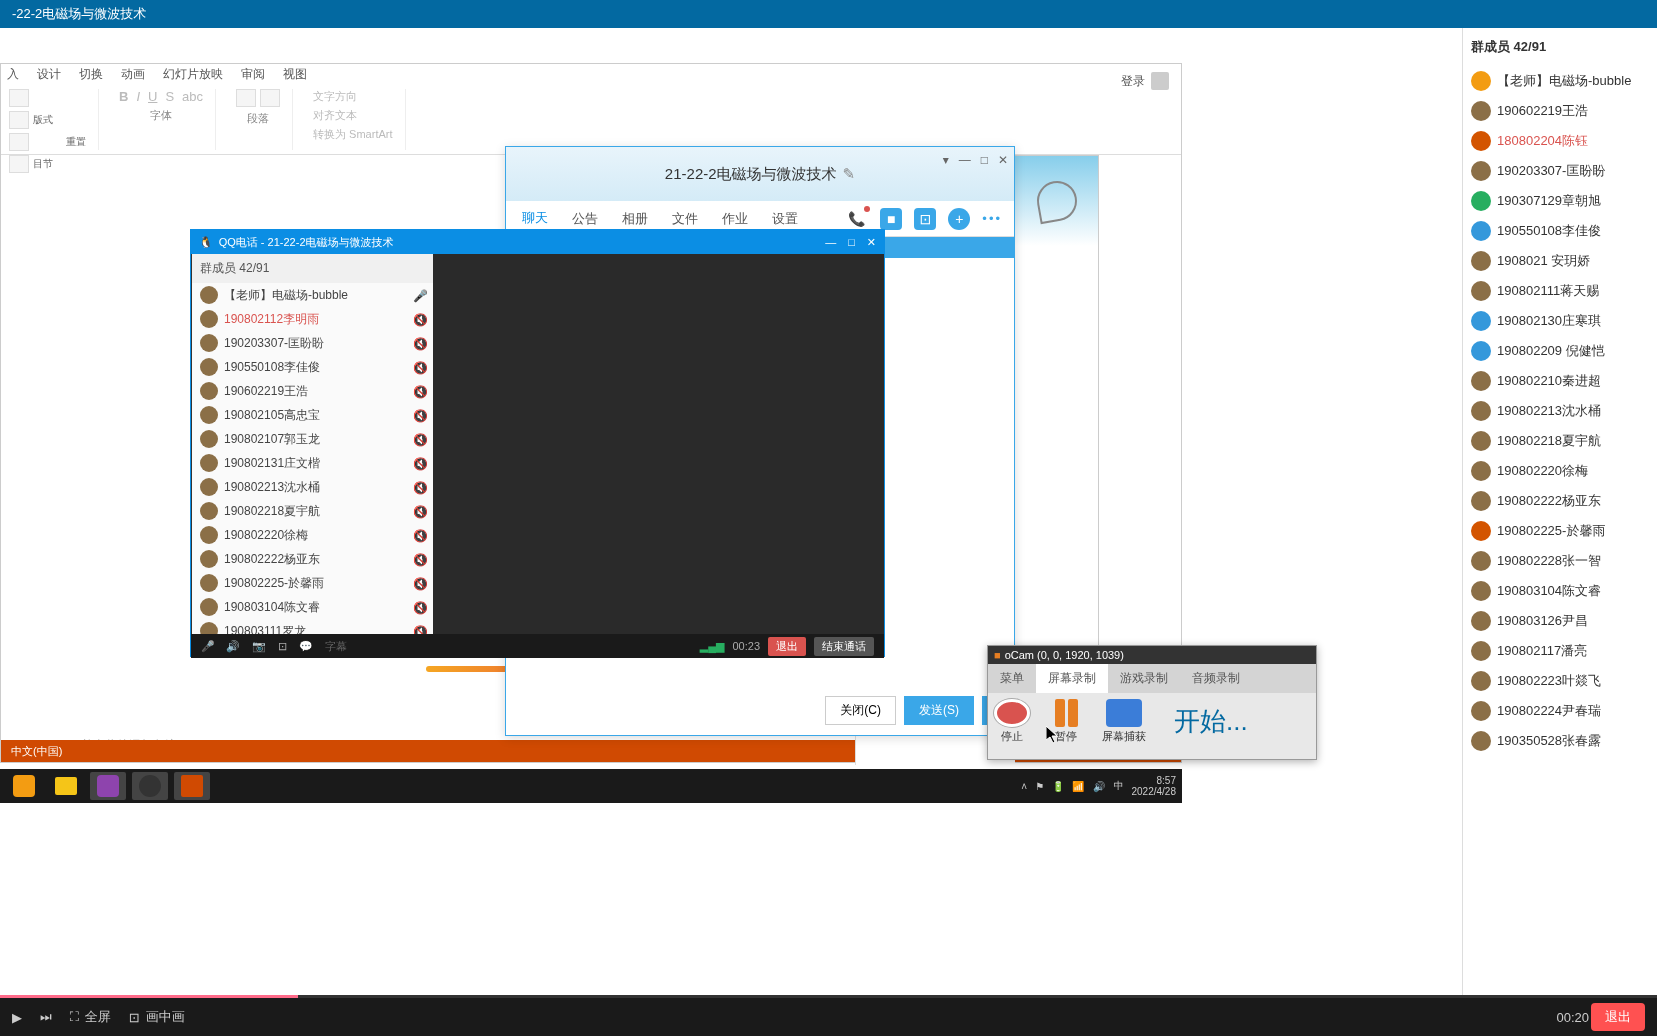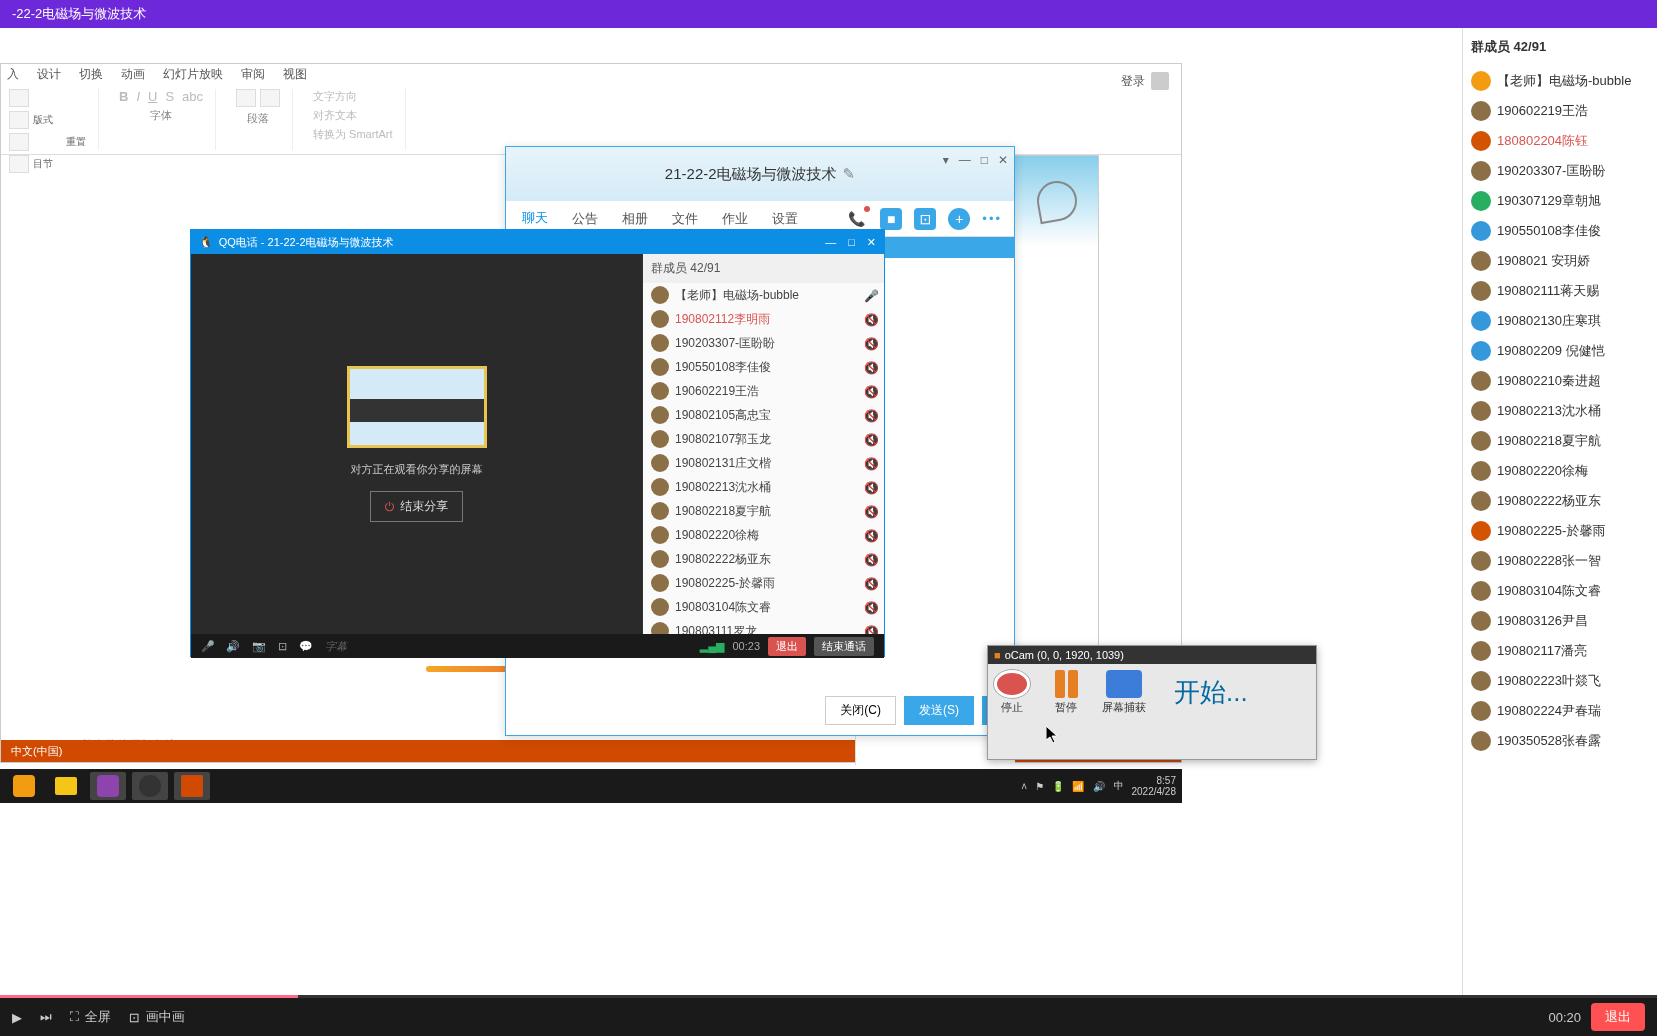--- a/index.html
+++ b/index.html
@@ -1,19 +1,19 @@
 <!DOCTYPE html>
 <html><head>
 <meta charset="utf-8">
 <style>
 * { margin: 0; padding: 0; box-sizing: border-box; font-family: "Microsoft YaHei", Arial, sans-serif; }
 body { background: #f0f0f0; width: 1657px; height: 1036px; overflow: hidden; position: relative; }
 
 
-.top-bar { background: #6d28d9; color: #fff; height: 28px; display: flex; align-items: center; padding: 0 12px; font-size: 13px; }
+.top-bar { background: #0369a1; color: #fff; height: 28px; display: flex; align-items: center; padding: 0 12px; font-size: 13px; }
 
 
 .right-panel { position: absolute; right: 0; top: 28px; width: 195px; background: #fff; border-left: 1px solid #ddd; height: calc(100% - 28px); display: flex; flex-direction: column; }
 .right-panel-header { font-size: 13px; font-weight: bold; padding: 10px 8px; color: #333; }
 .member-list { flex: 1; overflow-y: auto; }
 .member-item { display: flex; align-items: center; padding: 5px 8px; font-size: 13px; color: #333; cursor: pointer; }
 .member-avatar { width: 20px; height: 20px; border-radius: 50%; background: #8b6f47; margin-right: 6px; flex-shrink: 0; }
 .member-avatar.teacher { background: #f39c12; }
 .member-avatar.red { background: #d35400; }
 .member-avatar.blue { background: #3498db; }
@@ -113,21 +113,21 @@
 .task-item { width: 36px; height: 28px; display: flex; align-items: center; justify-content: center; border-radius: 2px; }
 .task-item.active { background: #444; }
 .tray { margin-left: auto; display: flex; align-items: center; gap: 8px; color: #ccc; font-size: 10px; }
 .tray-time { text-align: right; line-height: 1.1; }
 
 
 .player-bar { position: absolute; bottom: 0; left: 0; right: 0; height: 38px; background: #1a1a1a; display: flex; align-items: center; padding: 0 12px; gap: 18px; color: #ccc; font-size: 13px; }
 .player-progress { position: absolute; bottom: 38px; left: 0; right: 0; height: 3px; background: #333; }
 .player-progress-fill { height: 100%; width: 18%; background: #ff6b8a; }
 .player-btn { display: flex; align-items: center; gap: 6px; cursor: pointer; }
-.player-right { margin-left: auto; display: flex; gap: 10px; align-items: center; }
+.player-right { margin-left: auto; display: flex; gap: 2px; align-items: center; }
 .exit-pill { background: #ff5151; color: #fff; padding: 5px 14px; border-radius: 4px; font-size: 13px; }
 </style>
 </head>
 <body>
 
 <div class="top-bar">
   <span>-22-2电磁场与微波技术</span>
 </div>
 
 <div class="right-panel">
@@ -443,30 +443,20 @@
     <div class="call-titlebar">
       <span style="margin-right:6px;">🐧</span>
       <span>QQ电话 - 21-22-2电磁场与微波技术</span>
       <div class="call-winbtns">
         <span>—</span>
         <span>□</span>
         <span>✕</span>
       </div>
     </div>
     <div class="call-body">
-      <div class="call-left">
-        <div class="screen-preview">
-            <div class="preview-inner"></div>
-          </div>
-        <div class="call-status-text">对方正在观看你分享的屏幕</div>
-        <button class="end-share-btn">
-          <span style="color:#d9534f;">⏻</span>
-          <span>结束分享</span>
-        </button>
-      </div>
       <div class="call-members">
         <div class="call-members-header">群成员 42/91</div>
         <div id="callMemberList">
             <div class="call-member">
               <div class="av"></div>
               <span>【老师】电磁场-bubble</span>
               <span class="mute" style="color:#27ae60;">🎤</span>
             </div>
             <div class="call-member red">
               <div class="av"></div>
@@ -540,34 +530,40 @@
             </div>
           </div>
       </div>
     </div>
     <div class="call-toolbar">
       <span style="color:#d9534f;">🎤</span>
       <span>🔊</span>
       <span style="color:#d9534f;">📷</span>
       <span>⊡</span>
       <span>💬</span>
-      <span style="color:#666;font-style:italic;">字幕</span>
+      <span style="color:#666;">字幕</span>
       <div class="right">
         <span style="color:#27ae60;">▂▄▆</span>
         <span>00:23</span>
         <span class="exit-btn">退出</span>
         <span class="end-call-btn">结束通话</span>
       </div>
     </div>
   </div>
 
   <div class="ocam">
     <div class="ocam-title">
       <span style="color:#e67e22;margin-right:4px;">■</span>
       <span>oCam (0, 0, 1920, 1039)</span>
+    </div>
+    <div class="ocam-tabs">
+      <div class="ocam-tab">菜单</div>
+      <div class="ocam-tab active">屏幕录制</div>
+      <div class="ocam-tab">游戏录制</div>
+      <div class="ocam-tab">音频录制</div>
     </div>
     <div class="ocam-body">
       <div class="ocam-btn">
         <div class="ocam-btn-icon stop"></div>
         <span>停止</span>
       </div>
       <div class="ocam-btn">
         <div class="ocam-btn-icon pause">
             <span></span>
             <span></span>

